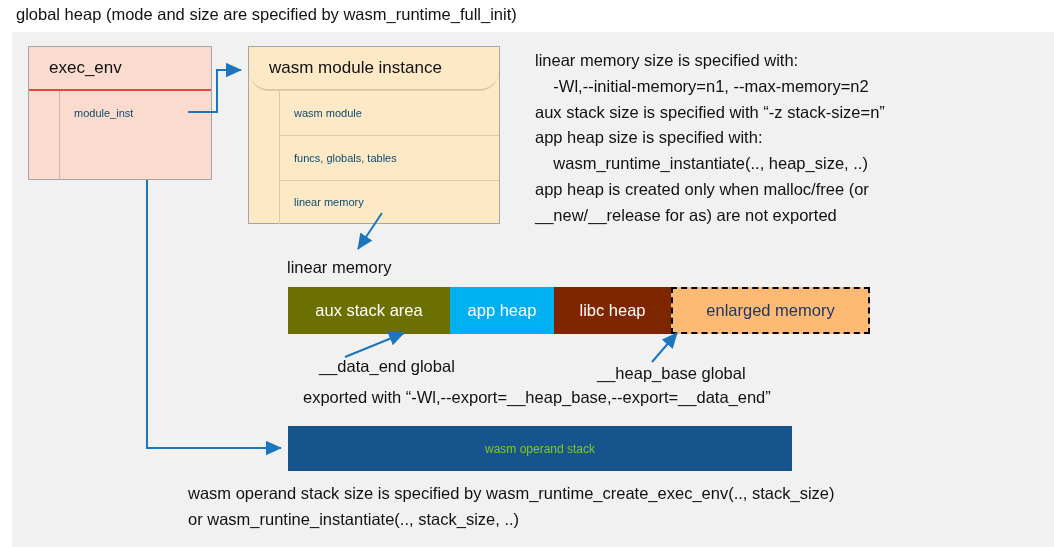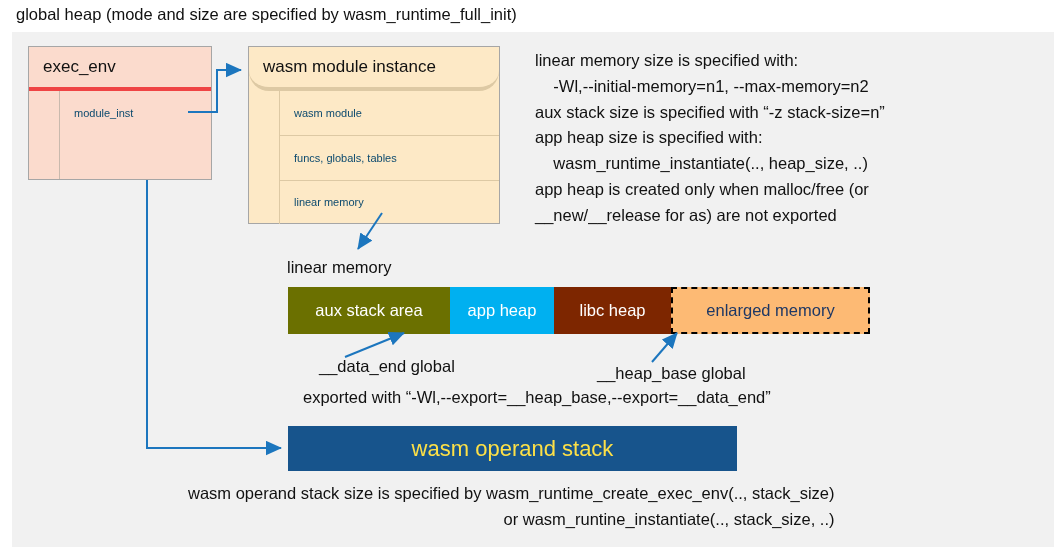--- a/index.html
+++ b/index.html
@@ -20,22 +20,22 @@
   .canvas{
     position:absolute;left:12px;top:32px;width:1042px;height:515px;
     background:#f1f1f1;
   }
 
   
   .struct{position:absolute;border:1px solid #a6a6a6;box-sizing:border-box;}
   .struct .hdr{
     box-sizing:border-box;width:100%;
     display:flex;align-items:center;
-    padding-left:14px;
-    border-bottom:4px solid #ef4444;
+    padding-left:20px;
+    border-bottom:2px solid #ef4444;
     font-size:17px;color:#111;
   }
   .struct .body{display:flex;box-sizing:border-box;width:100%;}
   .struct .gutter{box-sizing:border-box;border-right:1px solid #c9b9ad;}
   .struct .rows{flex:1;display:flex;flex-direction:column;}
   .struct .row{
     box-sizing:border-box;display:flex;align-items:center;
     padding-left:14px;font-size:11px;color:#0c4a6e;
   }
   .struct .row + .row{border-top:1px solid #c9b9ad;}
@@ -74,32 +74,32 @@
     display:flex;align-items:center;justify-content:center;
     font-size:16.5px;color:#ffffff;white-space:nowrap;
   }
   .seg.dashed{
     border:2.5px dashed #000000;
     background:#fdba74;color:#1f3864;
   }
 
   
   #operand-stack{
-    position:absolute;left:288px;top:426px;width:449px;height:45px;
+    position:absolute;left:288px;top:426px;width:504px;height:45px;
     display:flex;align-items:center;justify-content:center;
-    font-size:22px;color:#fde047;
+    font-size:12px;color:#84cc16;
   }
 
   
   .anno{position:absolute;font-size:16.5px;color:#111;white-space:nowrap;}
   #label-data-end{left:319px;top:357px;}
   #label-heap-base{left:597px;top:364px;}
   #label-exported{left:303px;top:388px;}
 
-  #note-operand{left:188px;top:481px;text-align:right;}
+  #note-operand{left:188px;top:481px;}
 
   
   #wires{position:absolute;left:0;top:0;width:1054px;height:547px;pointer-events:none;}
 </style>
 </head>
 <body>
 
 <div id="root">
 
   <div class="title">global heap (mode and size are specified by wasm_runtime_full_init)</div>

